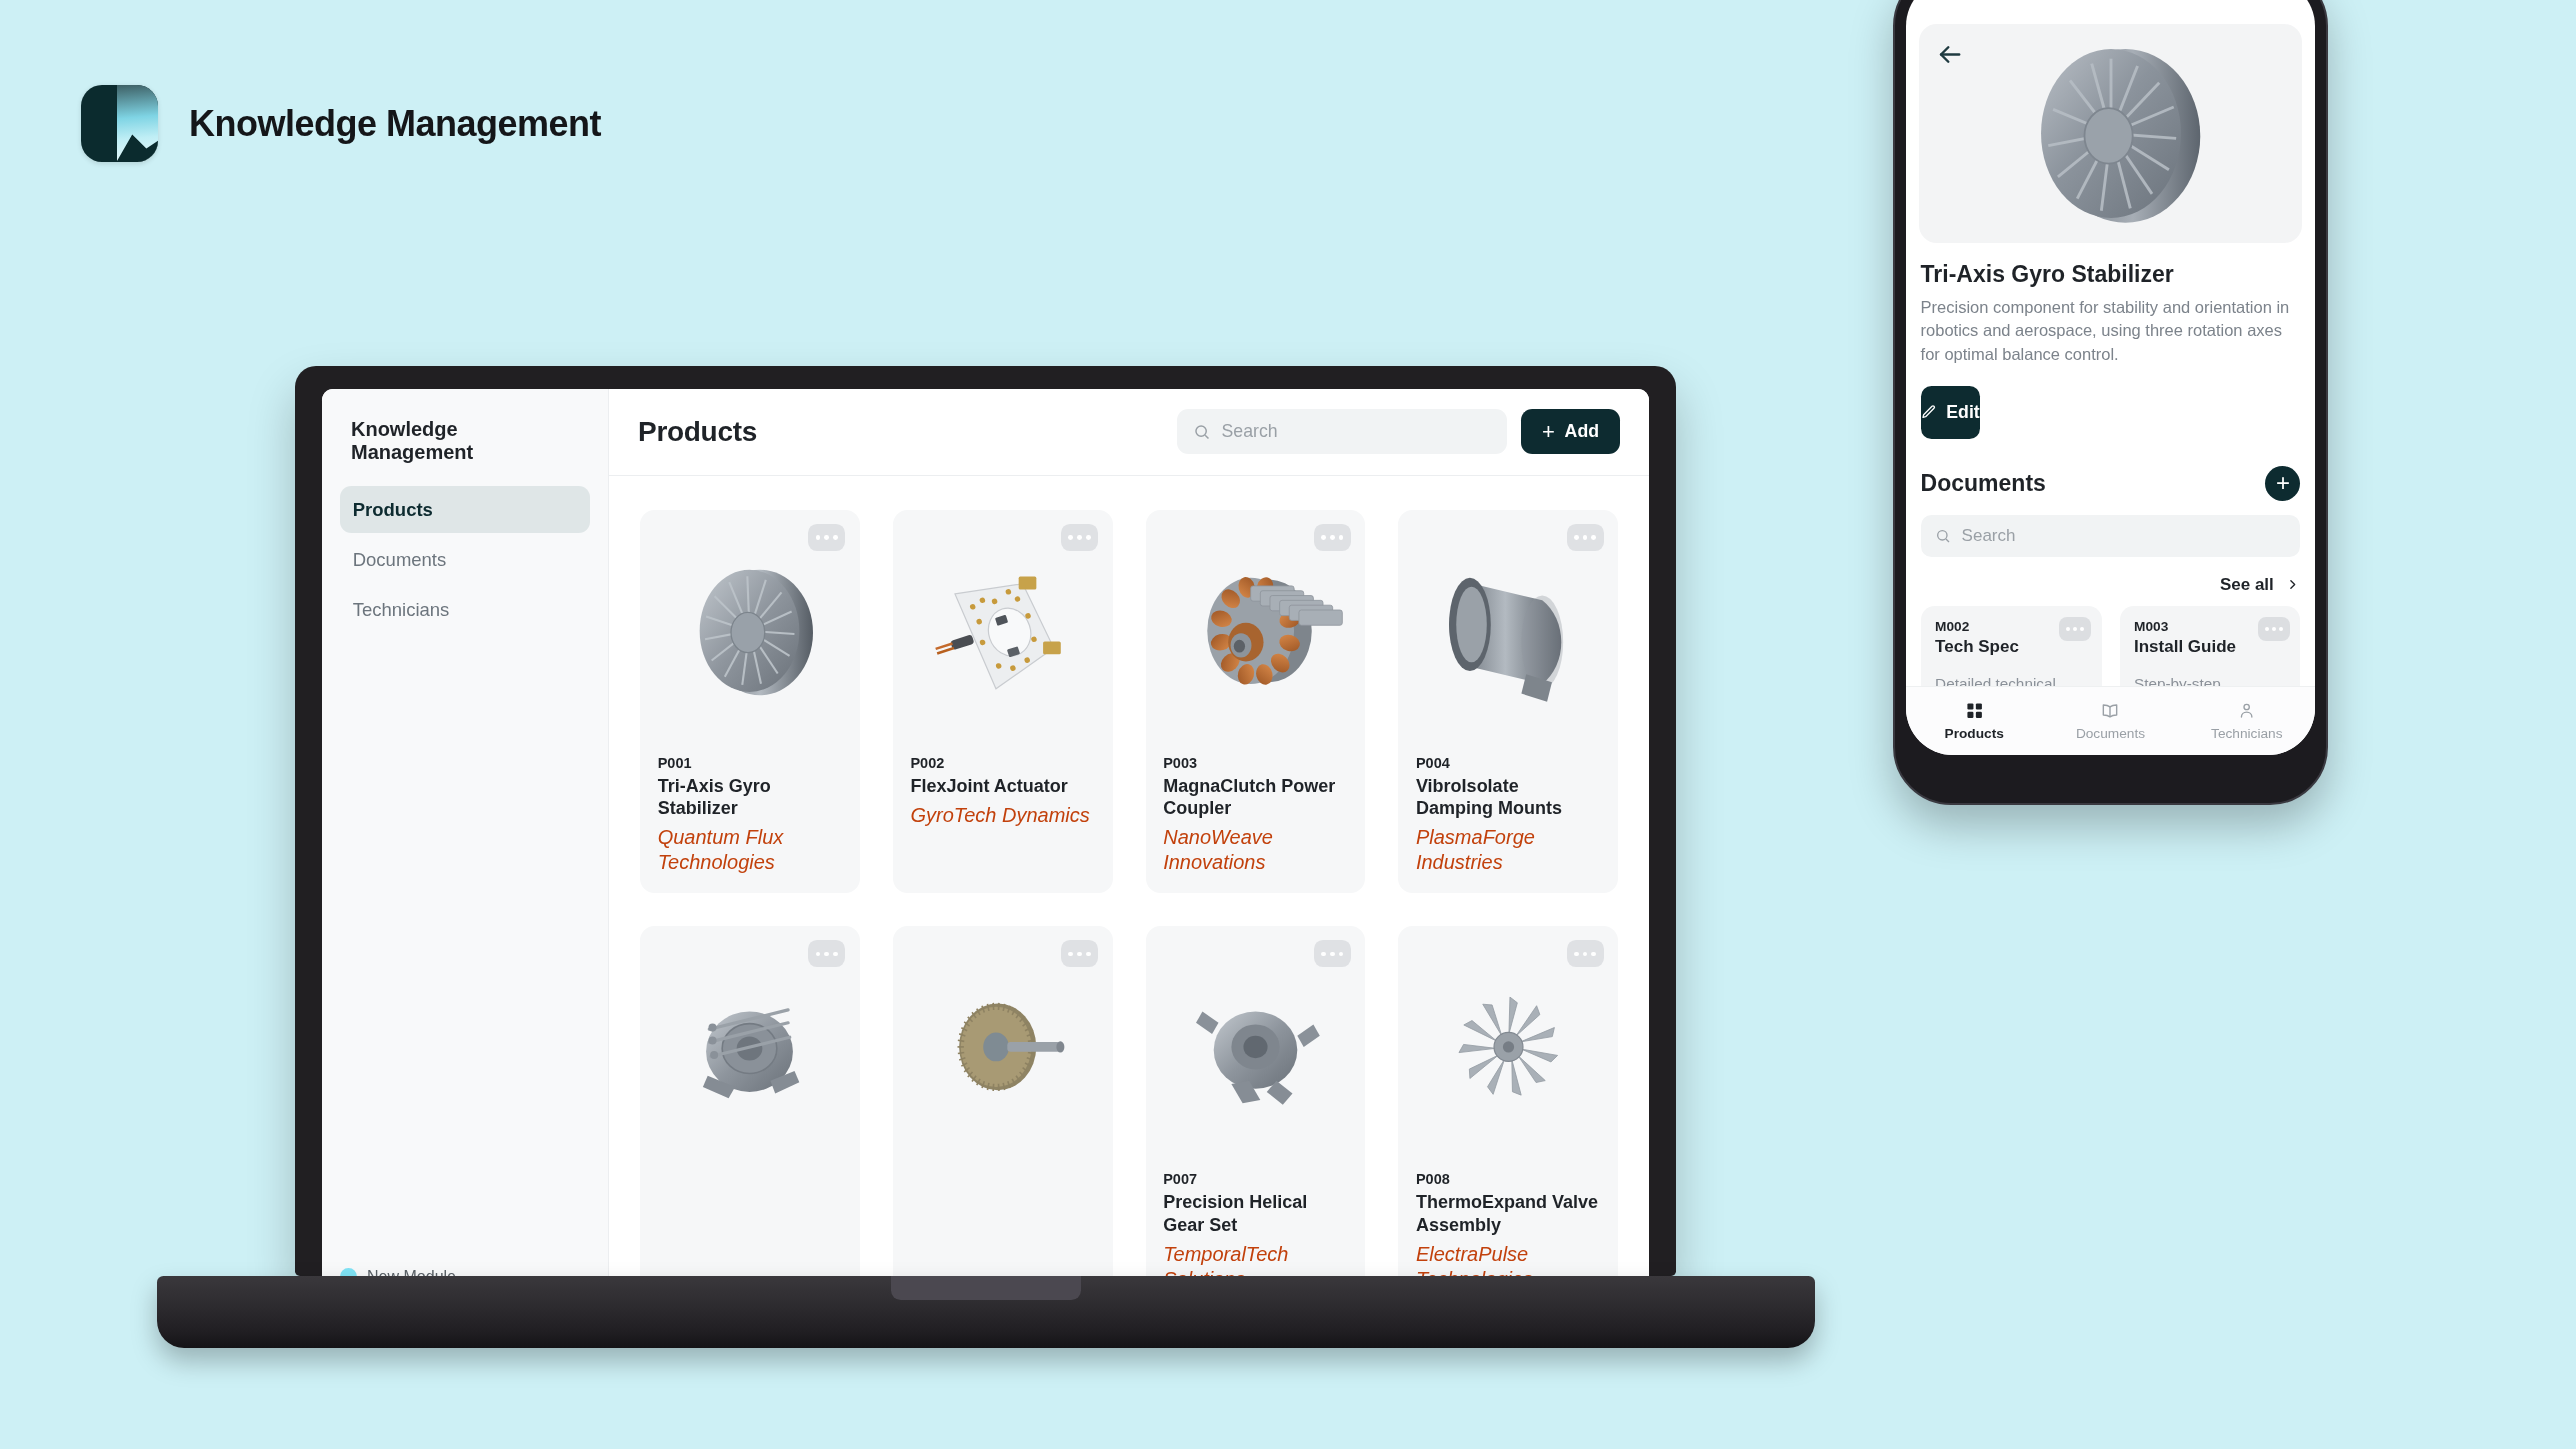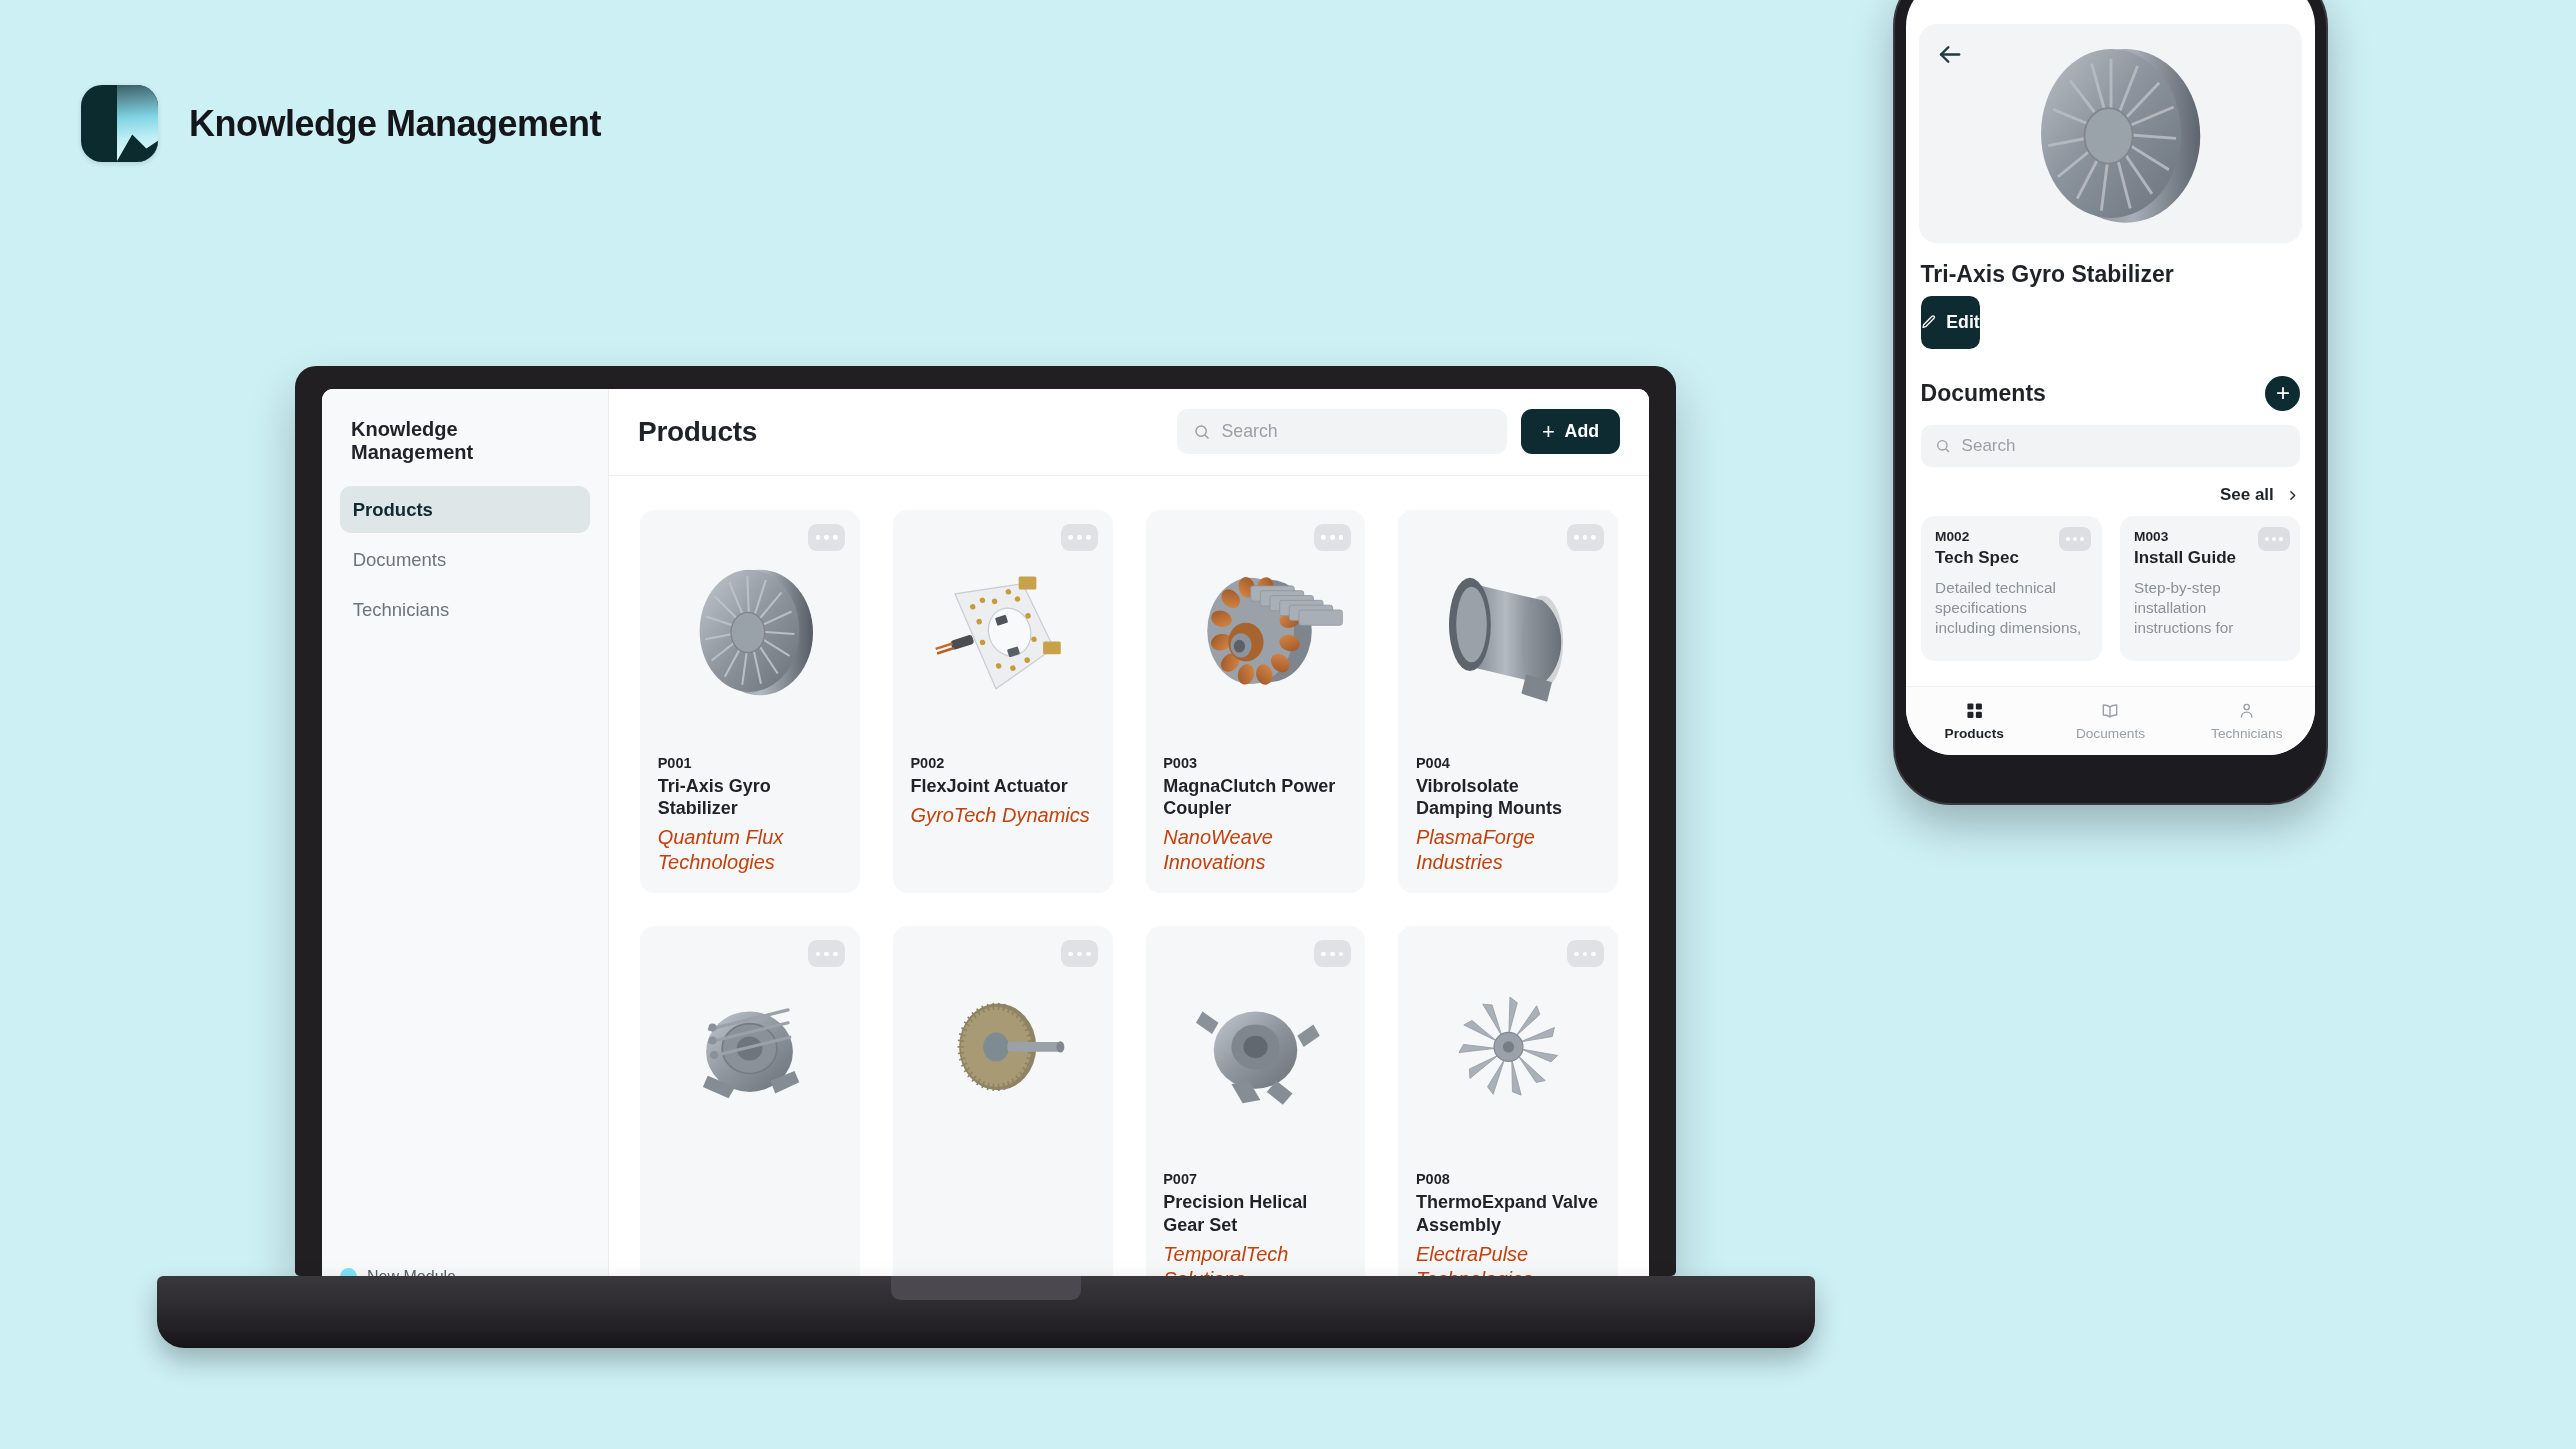--- a/index.html
+++ b/index.html
@@ -156,21 +156,21 @@
     flex: 1; background: #f4f5f6; border-radius: 13.7px; padding: 13px 14.5px 0 14.5px;
     position: relative; height: 145px; overflow: hidden; cursor: pointer;
   }
   .doc-menu {
     position: absolute; right: 10.5px; top: 10.5px; width: 32px; height: 24px;
     background: #dcdee1; border-radius: 8px; display: flex; align-items: center;
     justify-content: center; gap: 3.2px;
   }
   .doc-menu i { width: 4px; height: 4px; border-radius: 50%; background: #fff; display: block; }
   .doc-sku { font-size: 13.7px; font-weight: 700; color: #1f2328; margin-bottom: 3.2px; }
-  .doc-name { font-size: 17px; font-weight: 700; color: #1f2328; margin-bottom: 10px; }
+  .doc-name { font-size: 17px; font-weight: 700; color: #1f2328; margin-bottom: 17px; }
   .doc-desc { font-size: 15.3px; color: #8b9199; line-height: 1.32; }
   .tabbar {
     flex: 0 0 69px; display: flex; align-items: center; background: #fcfcfd;
     border-top: 0.8px solid #eef0f1;
   }
   .tab { flex: 1; display: flex; flex-direction: column; align-items: center; gap: 5.6px; cursor: pointer; }
   .tab-label { font-size: 13.7px; color: #9aa0a6; }
   .tab.active .tab-label { color: #1f2328; font-weight: 700; }
   .svgic { display: block; }
 </style>
@@ -690,20 +690,21 @@
                 <line x1="0" y1="0" x2="-48" y2="-20"></line>
                   <line x1="0" y1="0" x2="-34" y2="-44"></line>
                 <line x1="0" y1="0" x2="-16" y2="-58"></line>
               </g>
               <ellipse cx="-2" cy="2" rx="20" ry="23" fill="#9aa2aa" stroke="#7e868f" stroke-width="1.5"></ellipse>
             </g>
           </svg>
         </div>
 
         <div class="ph-title">Tri-Axis Gyro Stabilizer</div>
+        <div class="ph-desc">Precision component for stability and orientation in robotics and aerospace, using three rotation axes for optimal balance control.</div>
         <button class="edit-btn">
           <svg width="16" height="16" viewBox="0 0 24 24" fill="none" stroke="#fff" stroke-width="2" stroke-linecap="round" stroke-linejoin="round">
             <path d="M16.5 3.5a2.12 2.12 0 0 1 3 3L7 19l-4 1 1-4z"></path>
           </svg>
           <span>Edit</span>
         </button>
 
         <div class="docs-head">
           <h2>Documents</h2>
           <button class="docs-add">

